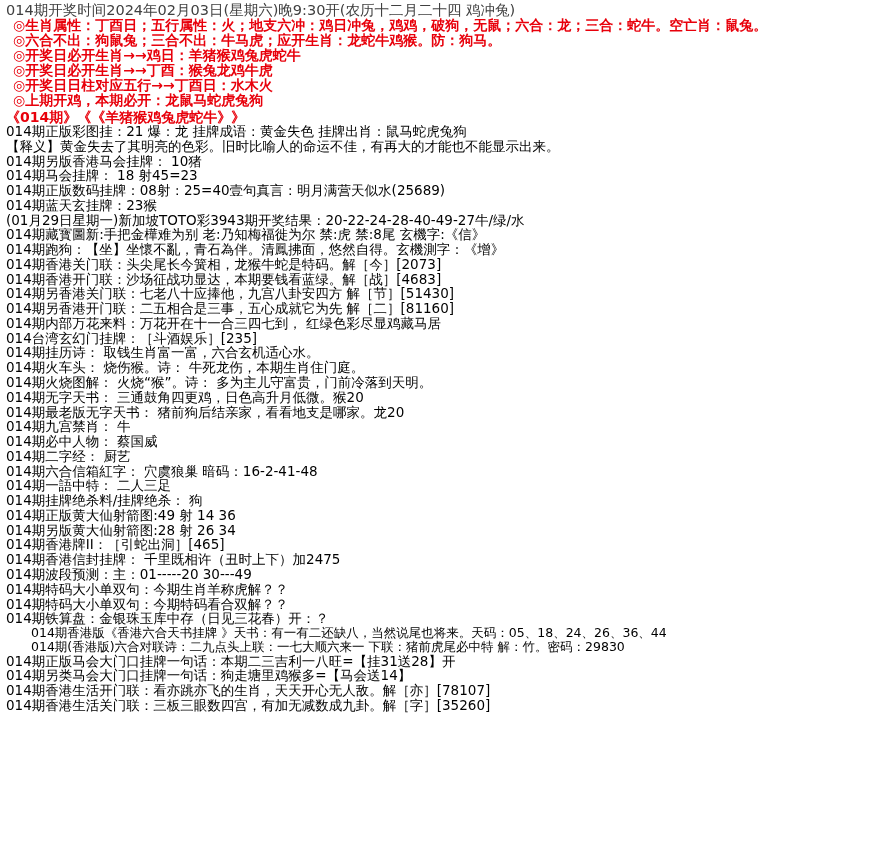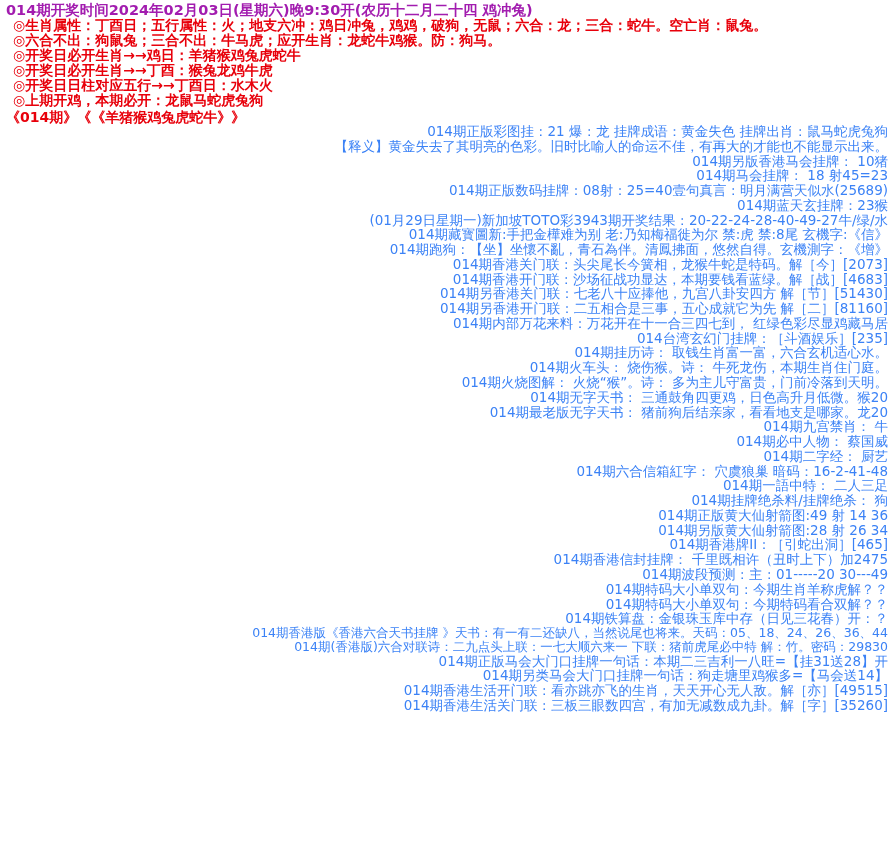--- a/index.html
+++ b/index.html
@@ -24,27 +24,26 @@
     white-space: nowrap;
     padding: 0.5px 0;
     letter-spacing: 0px;
   }
   .red {
     color: #e8000b;
     font-weight: bold;
     margin-left: 7px;
   }
   .black {
-    color: #3b82f6;
-    text-align: right;
+    color: #000000;
   }
   .hdr {
-    font-weight: bold;
+    font-weight: normal;
     font-size: 14.5px;
-    color: #a21caf;
+    color: #404040;
   }
   .sect-red {
     color: #e8000b;
     font-weight: bold;
     font-size: 13.5px;
   }
   .row-gap { height: 2px; }
   .tight { line-height: 1.02; }
   .s14 { font-size: 14px; }
   .s12 { font-size: 12.5px; margin-left: 25px; }
@@ -97,16 +96,16 @@
   <div class="line black tight">014期香港牌II：［引蛇出洞］[465]</div>
   <div class="line black tight">014期香港信封挂牌：  千里既相许（丑时上下）加2475</div>
   <div class="line black tight">014期波段预测：主：01-----20  30---49</div>
   <div class="line black tight">014期特码大小单双句：今期生肖羊称虎解？？</div>
   <div class="line black tight">014期特码大小单双句：今期特码看合双解？？</div>
   <div class="line black tight">014期铁算盘：金银珠玉库中存（日见三花春）开：？</div>
   <div class="line black tight s12">014期香港版《香港六合天书挂牌 》天书：有一有二还缺八，当然说尾也将来。天码：05、18、24、26、36、44</div>
   <div class="line black tight s12">014期(香港版)六合对联诗：二九点头上联：一七大顺六来一  下联：猪前虎尾必中特  解：竹。密码：29830</div>
   <div class="line black tight">014期正版马会大门口挂牌一句话：本期二三吉利一八旺=【挂31送28】开</div>
   <div class="line black tight">014期另类马会大门口挂牌一句话：狗走塘里鸡猴多=【马会送14】</div>
-  <div class="line black tight">014期香港生活开门联：看亦跳亦飞的生肖，天天开心无人敌。解［亦］[49515]</div>
+  <div class="line black tight">014期香港生活开门联：看亦跳亦飞的生肖，天天开心无人敌。解［亦］[78107]</div>
   <div class="line black tight">014期香港生活关门联：三板三眼数四宫，有加无减数成九卦。解［字］[35260]</div>
 
 </div>
 
 </body></html>

